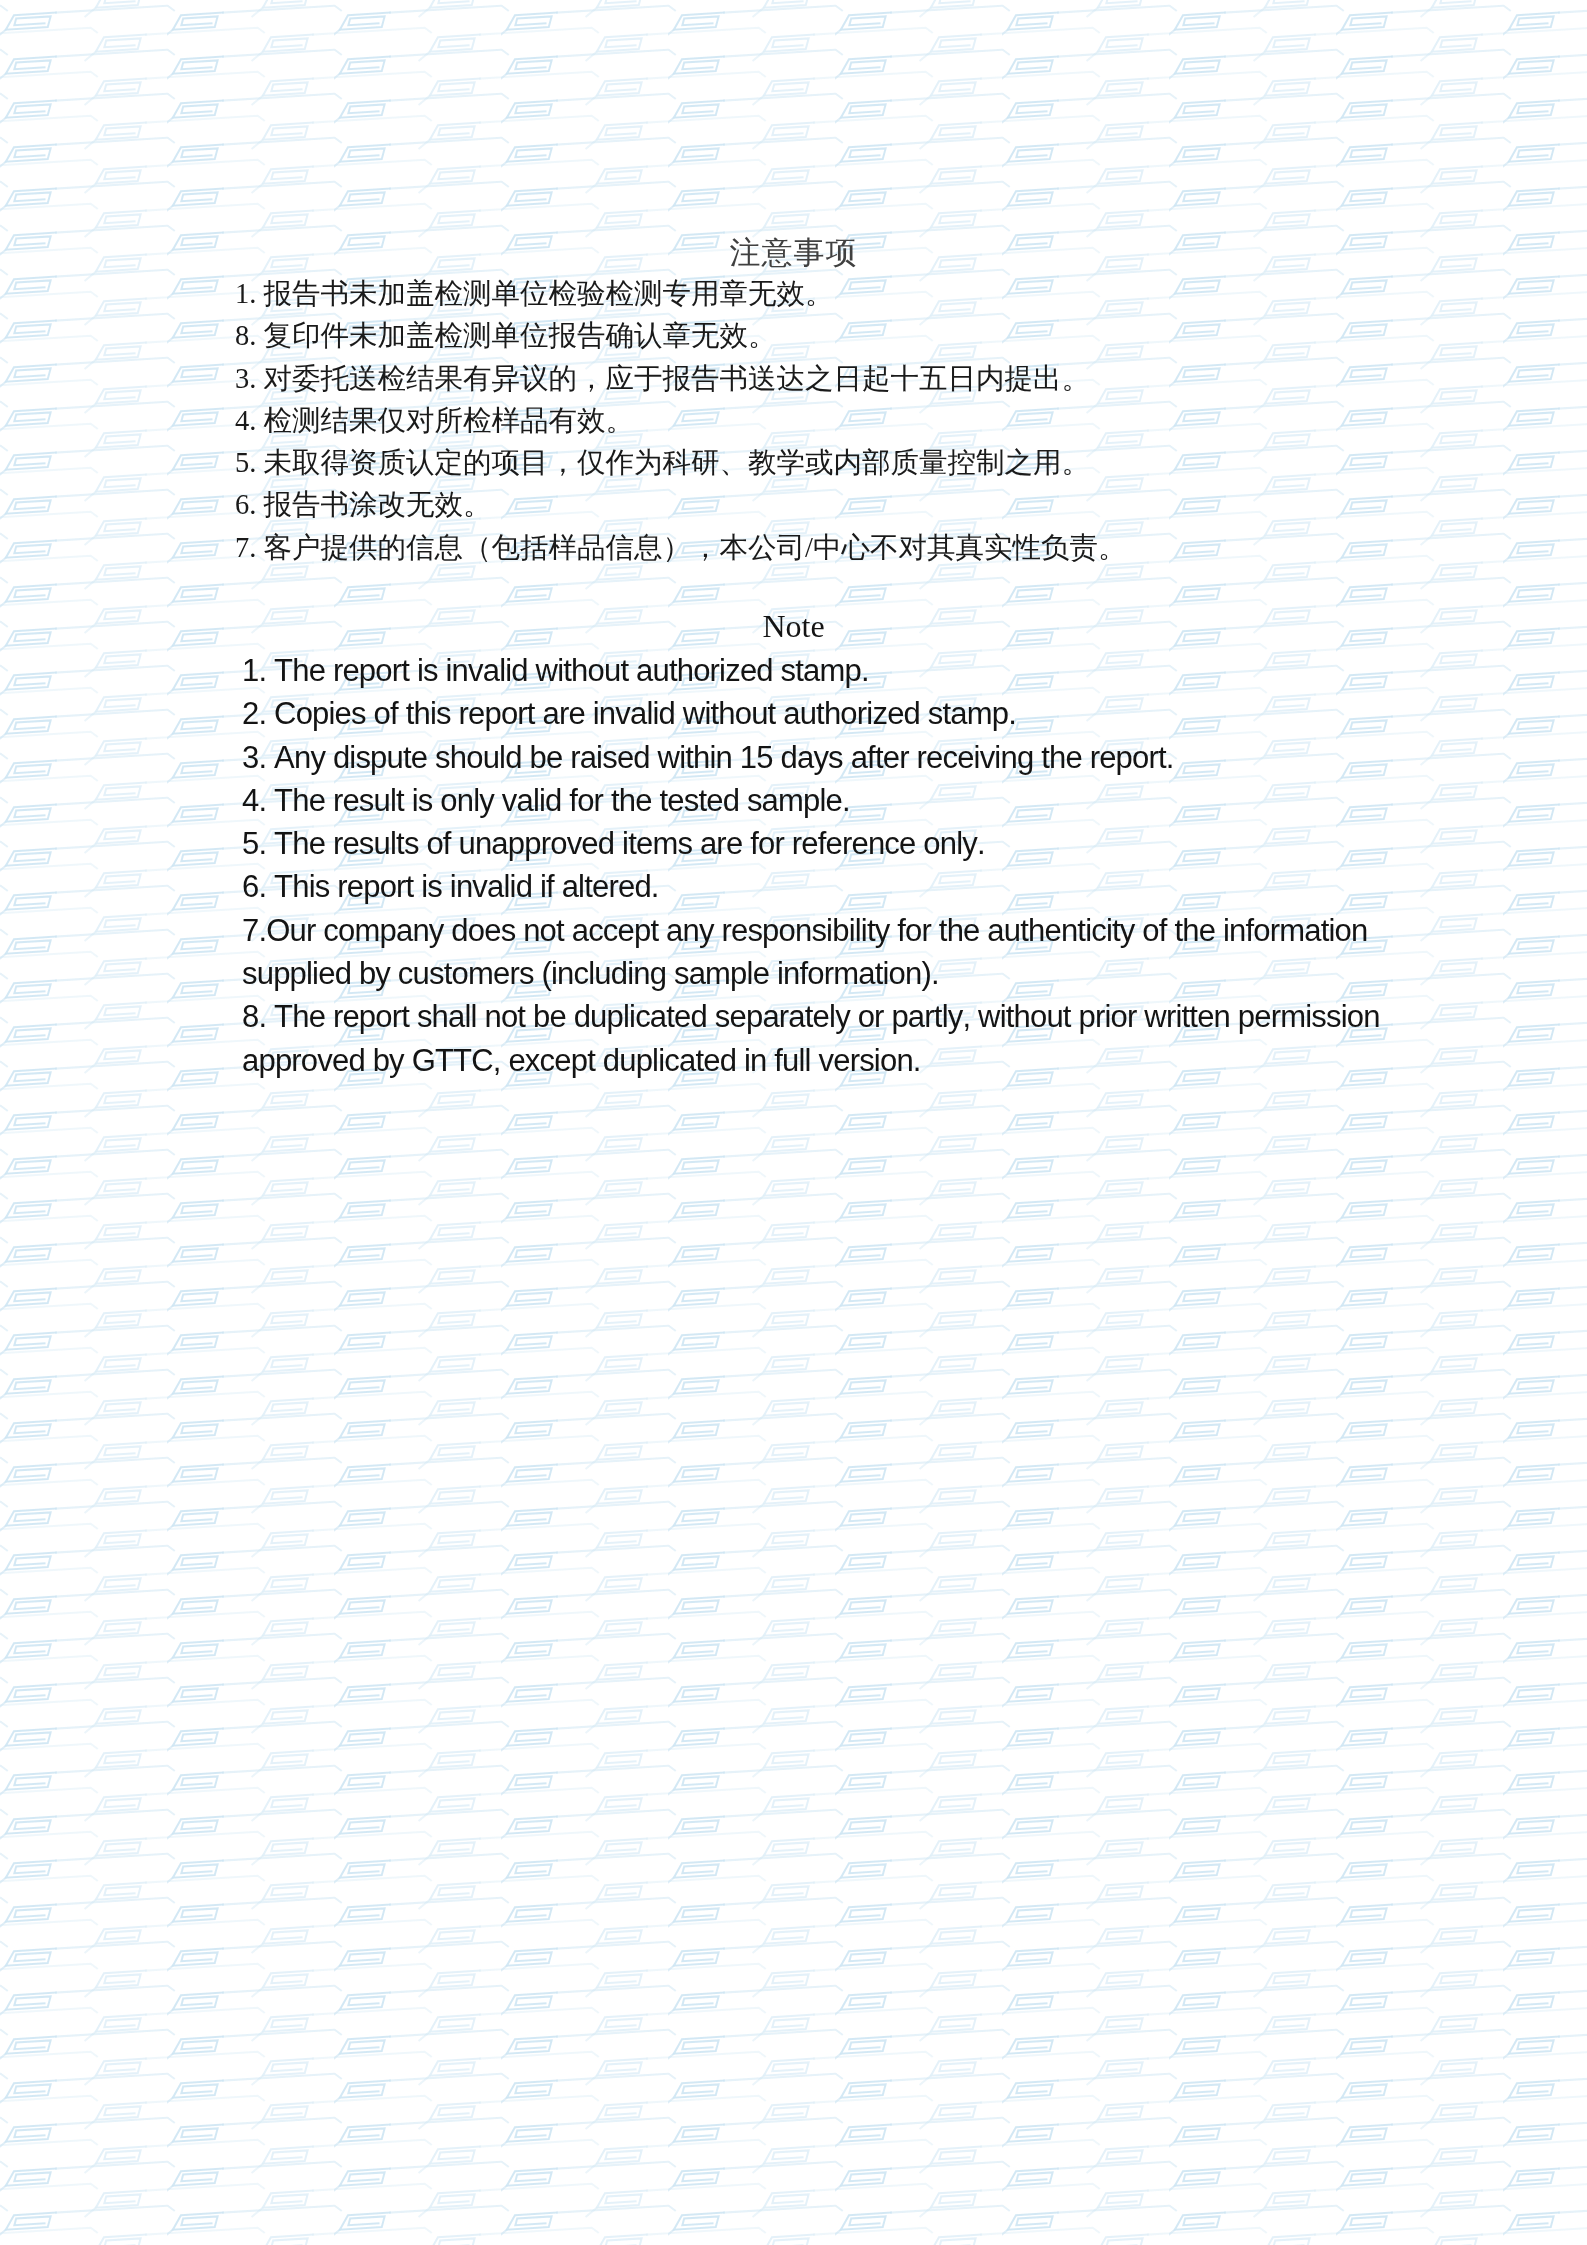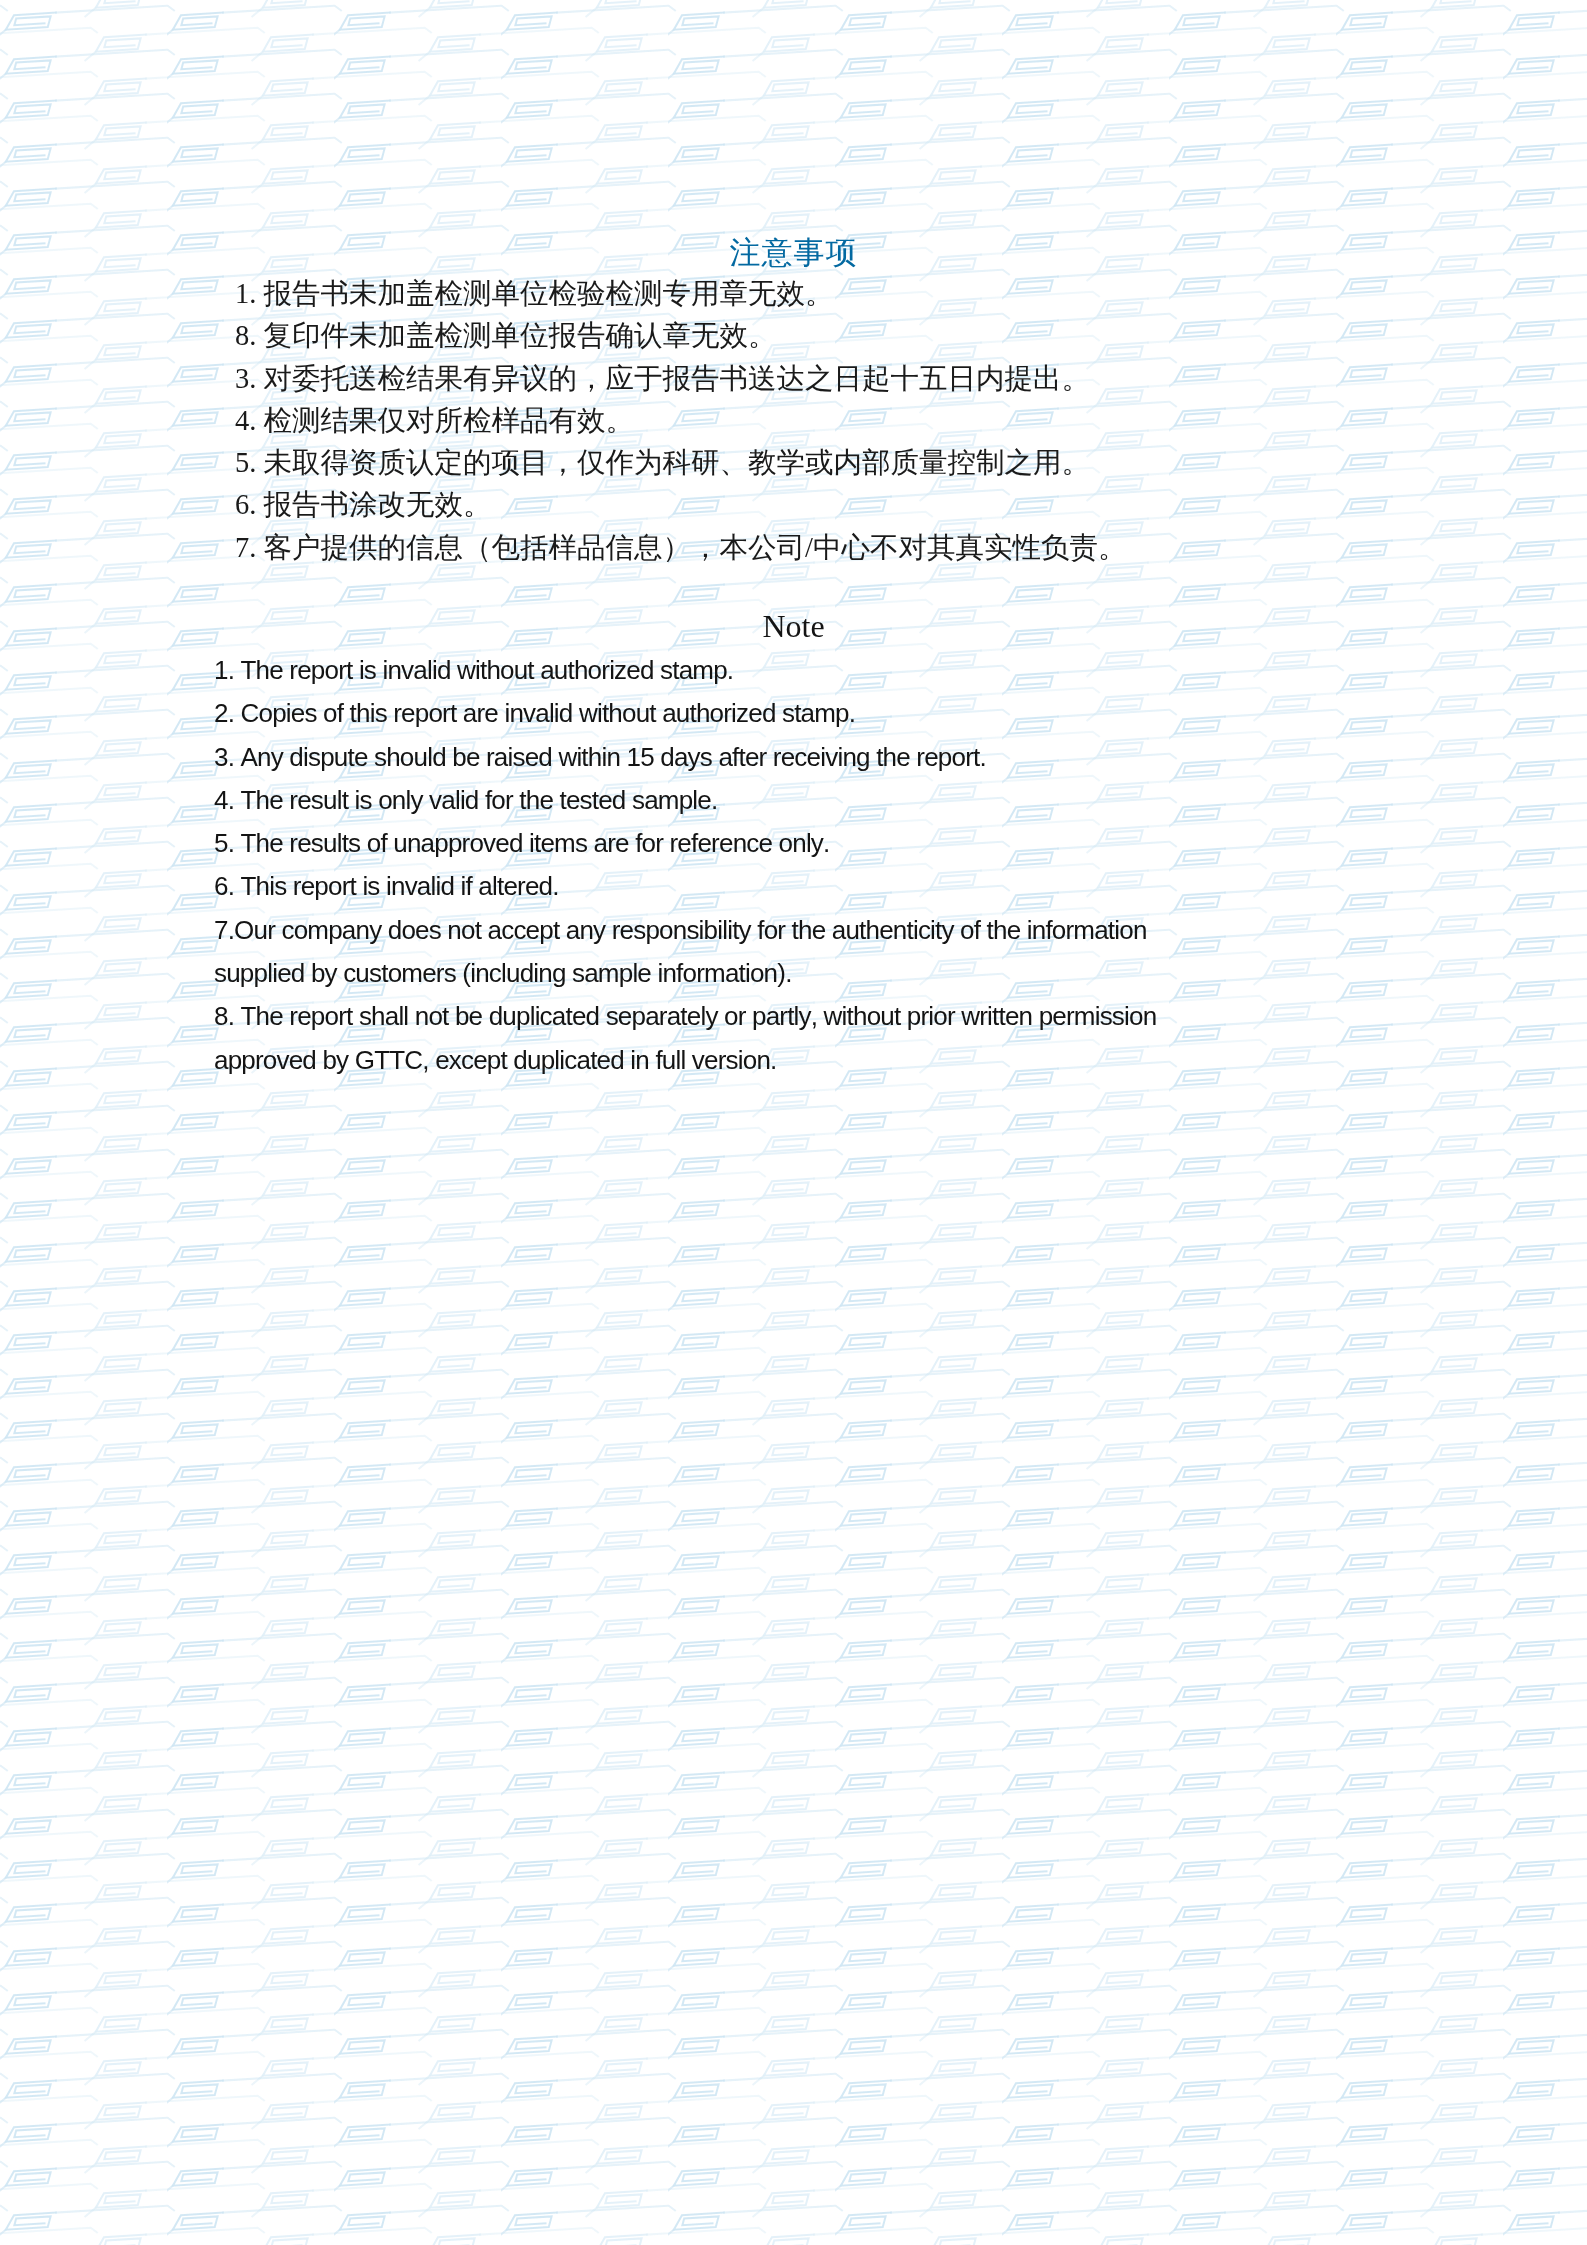--- a/index.html
+++ b/index.html
@@ -17,21 +17,21 @@
     display:block;
   }
   .title-cn{
     position:absolute;
     left:0;top:234px;width:1587px;
     text-align:center;
     font-family:"Liberation Serif","DejaVu Serif",serif;
     font-size:31px;
     line-height:38px;
     letter-spacing:1px;
-    color:#0369a1;
+    color:#404040;
   }
   .cn-list{
     position:absolute;
     left:235px;top:273px;width:1180px;
     font-family:"Liberation Serif","DejaVu Serif",serif;
     font-size:28.5px;
     color:#1a1a1a;
   }
   .cn-list .line{
     height:42.3px;
@@ -42,23 +42,23 @@
     position:absolute;
     left:0;top:606px;width:1587px;
     text-align:center;
     font-family:Liberation Serif, serif;
     font-size:32px;
     line-height:40px;
     color:#141414;
   }
   .en-list{
     position:absolute;
-    left:214px;top:649px;width:1220px;
+    left:242px;top:649px;width:1220px;
     font-family:"Liberation Sans","DejaVu Sans",sans-serif;
-    font-size:26px;
+    font-size:31px;
     letter-spacing:-0.8px;
     color:#141414;
   }
   .en-list .line{
     height:43.3px;
     line-height:43.3px;
     white-space:nowrap;
   }
 </style>
 </head>

